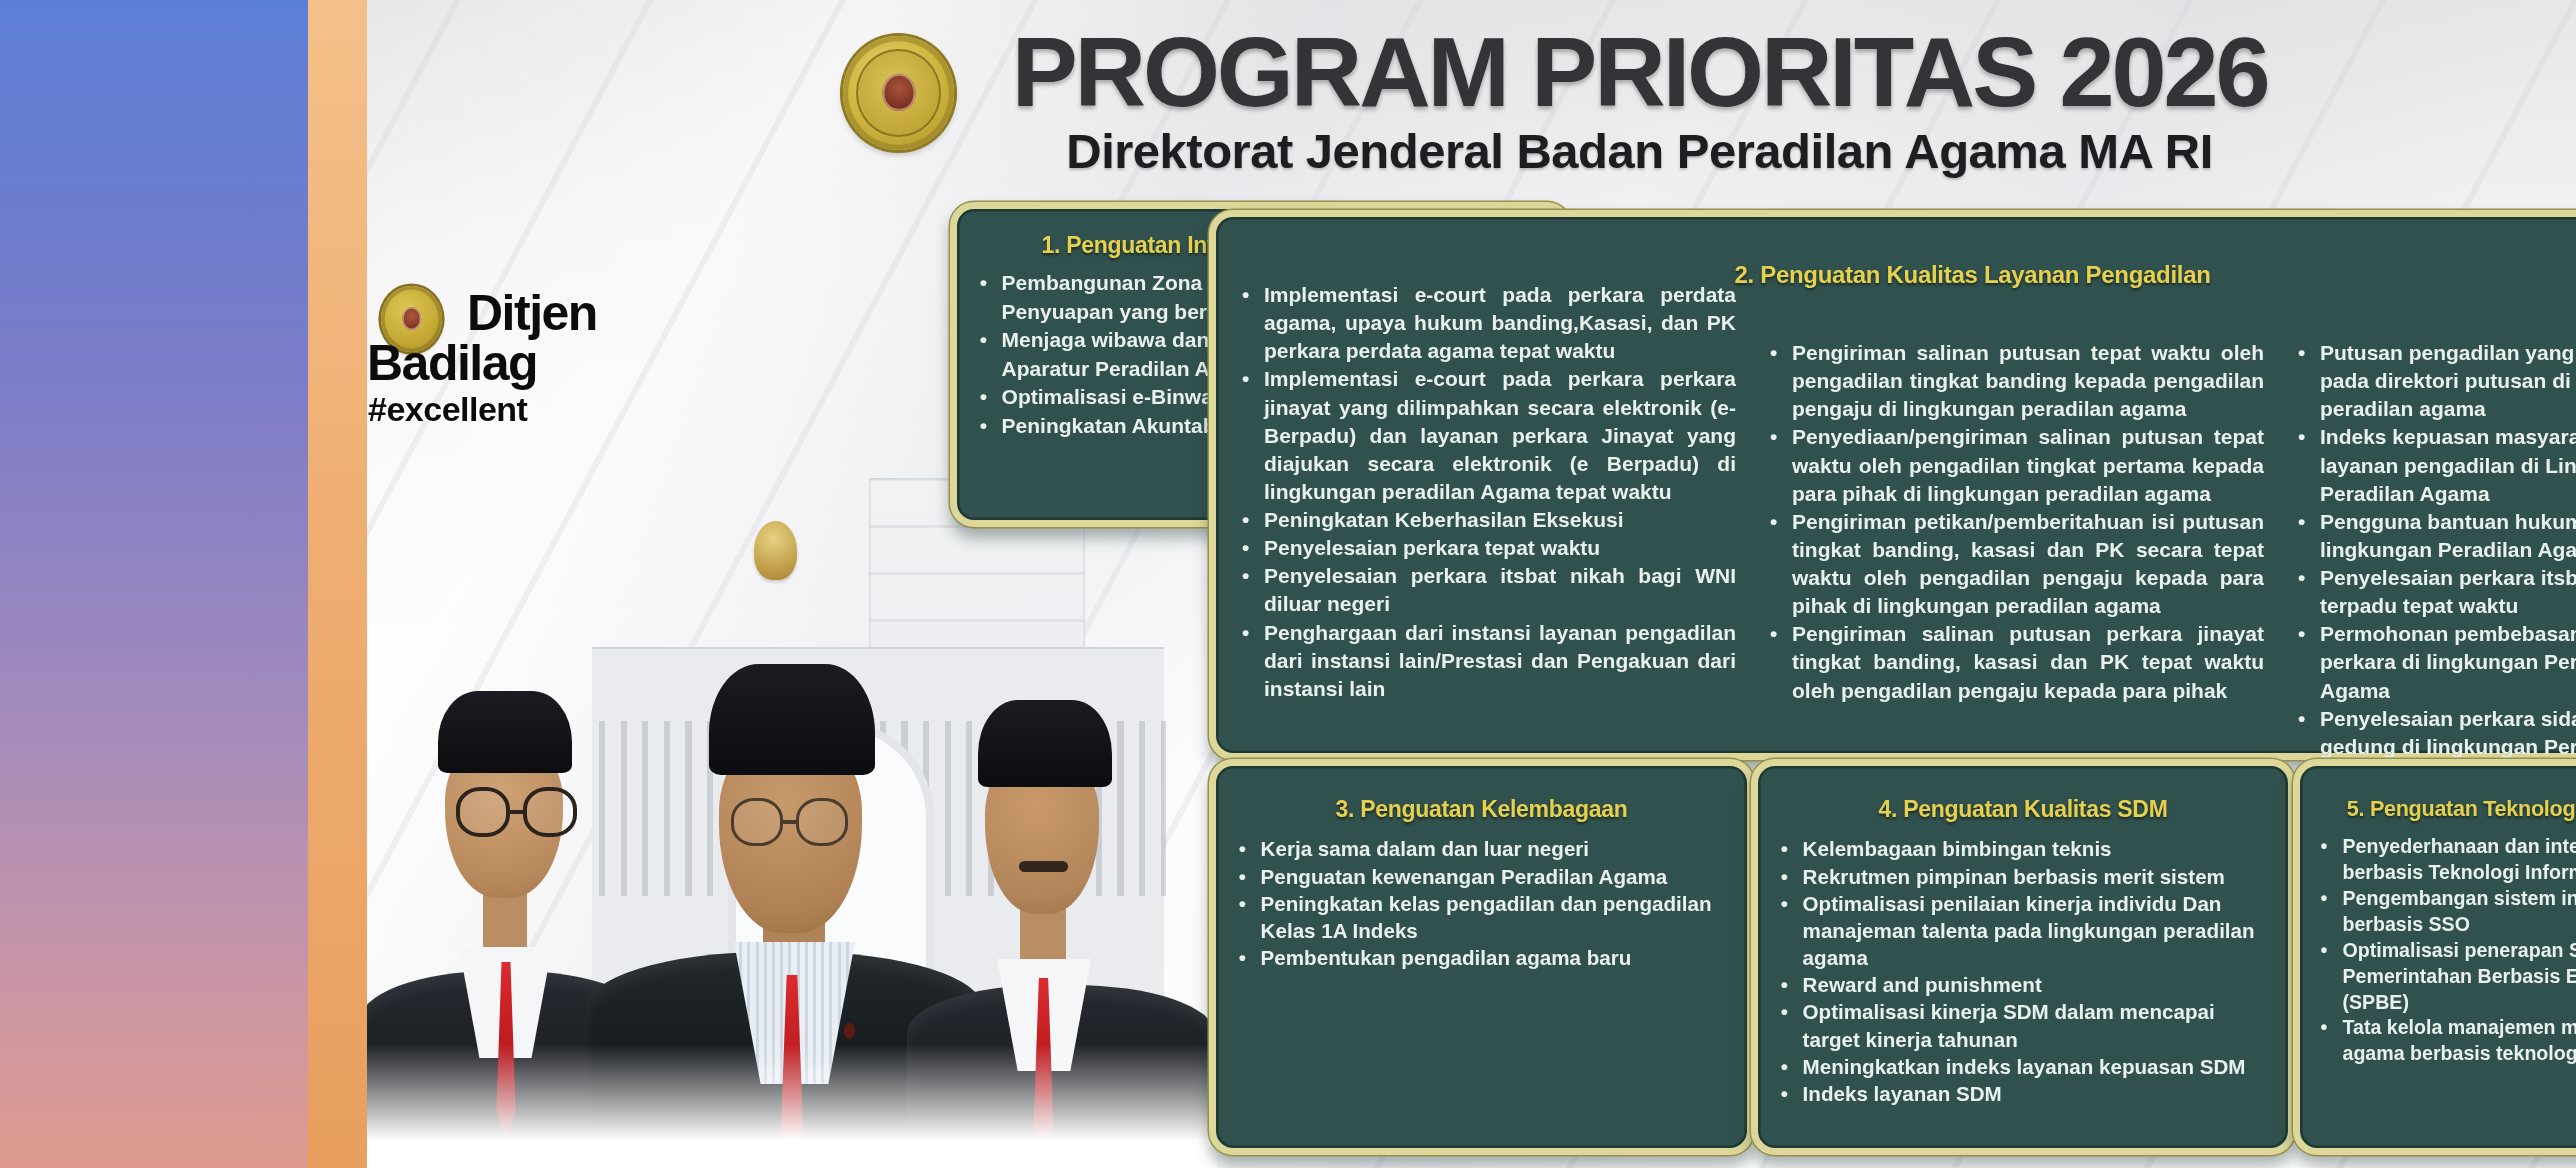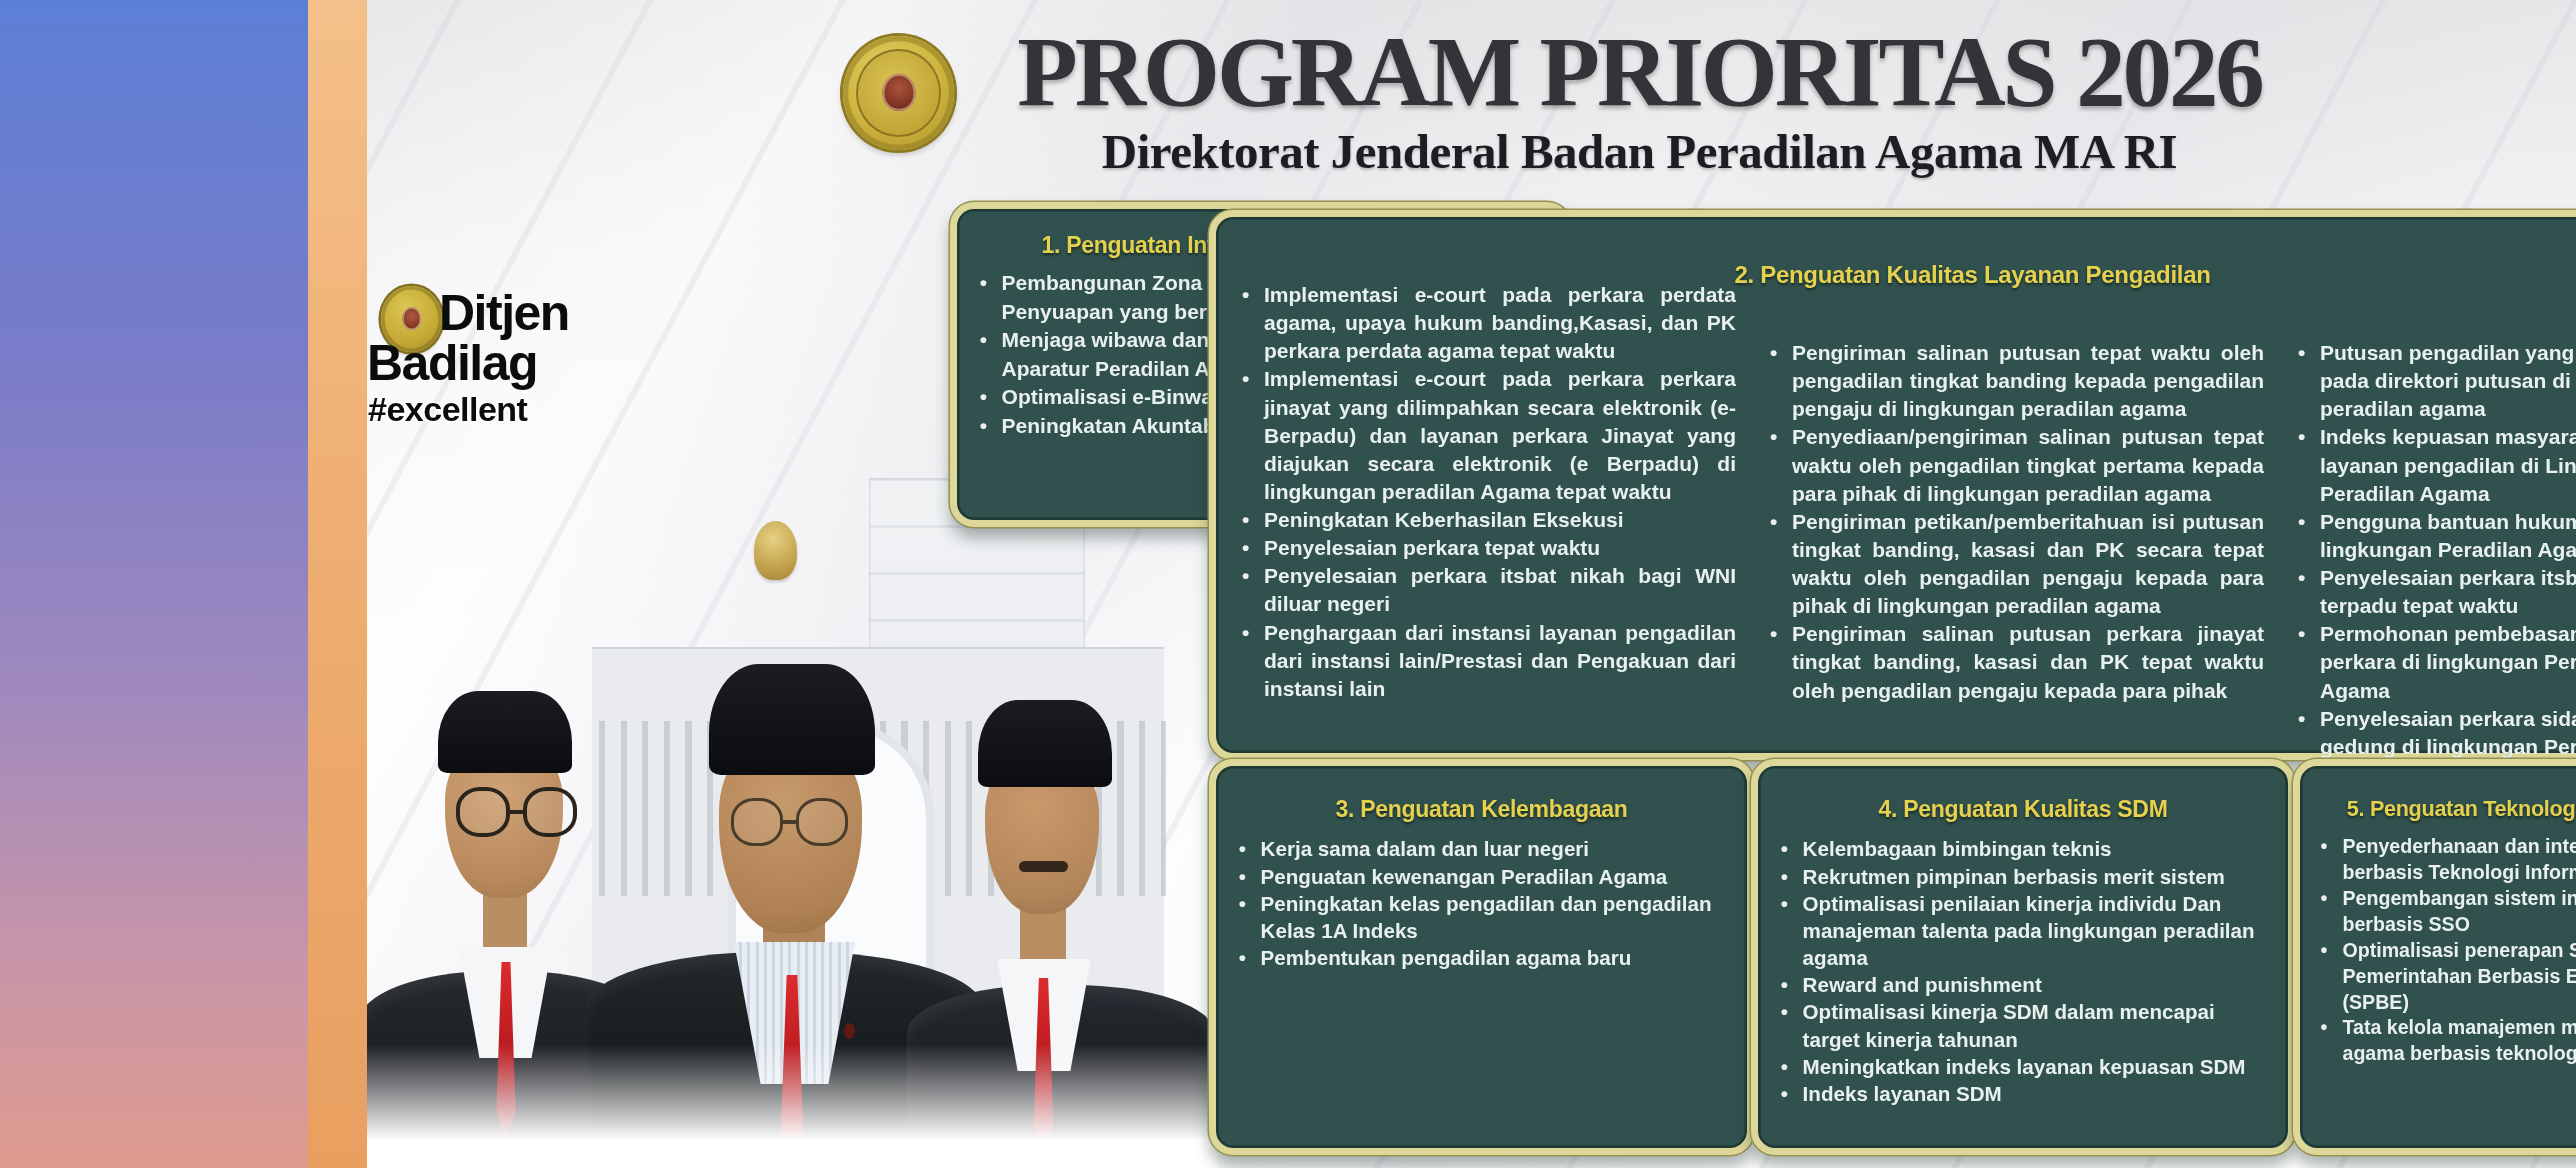--- a/index.html
+++ b/index.html
@@ -10,42 +10,42 @@
     background:linear-gradient(180deg,#5c7fd6 0%,#7b7cc8 32%,#a18abd 60%,#c795a8 82%,#df9b8e 100%);}
   .bg-left-orange{position:absolute;left:308px;top:0;width:59px;height:1168px;
     background:linear-gradient(180deg,#f4c089 0%,#efae72 45%,#e89f60 100%);}
   
   .poster{position:absolute;left:367px;top:0;width:2377px;height:1168px;overflow:hidden;
     background:linear-gradient(180deg,#e7e7e9 0%,#f3f3f5 22%,#fbfbfd 55%,#ffffff 100%);}
   .texture{position:absolute;inset:0;z-index:1;pointer-events:none;background:
     repeating-linear-gradient(118deg,rgba(255,255,255,0) 0 77px,rgba(203,203,212,.25) 77px 83px,rgba(255,255,255,0) 83px 170px),
     linear-gradient(125deg,rgba(255,255,255,0) 0%,rgba(255,255,255,.55) 16%,rgba(219,219,226,.30) 30%,rgba(255,255,255,0) 44%,rgba(212,212,221,.22) 58%,rgba(255,255,255,0) 70%);}
   
-  .header{position:absolute;left:621px;top:0;width:1303px;z-index:3;text-align:center;font-family:Liberation Serif, serif;}
+  .header{position:absolute;left:621px;top:0;width:1303px;z-index:3;text-align:center;}
   .emblem{position:absolute;left:476px;top:36px;width:111px;height:114px;z-index:3;border-radius:50%;
     background:radial-gradient(circle at 42% 35%,#e6d168 0%,#ccb23c 55%,#a68f28 100%);
     box-shadow:0 0 0 3.1px #8f7b22, inset 0 0 0 5.2px rgba(148,126,34,.55), 0 4.1px 7.2px rgba(0,0,0,.25);}
   .emblem .inner{position:absolute;inset:13.4px;border-radius:50%;border:2.1px solid rgba(122,102,28,.75);
     background:radial-gradient(circle at 45% 40%,#d9c256 0%,#c2a737 70%);}
   .emblem .core{position:absolute;left:50%;top:50%;width:33px;height:37px;transform:translate(-50%,-52%);
     border-radius:50% 50% 46% 46%;background:radial-gradient(circle at 50% 38%,#a8543c 0%,#7b2f20 70%);
     box-shadow:inset 0 0 0 2.1px rgba(255,244,200,.45);}
   .poster-title{margin:0;position:relative;top:21.6px;font-size:99px;line-height:1;font-weight:bold;
     letter-spacing:-3.1px;color:#343438;text-shadow:0 3.1px 4.6px rgba(0,0,0,.30),0 1px 0 rgba(255,255,255,.4);white-space:nowrap;}
   .poster-subtitle{margin:0;position:relative;top:27px;font-size:49px;line-height:1.05;font-weight:bold;
     letter-spacing:-0.5px;color:#1e1e22;text-shadow:0 1.5px 2.6px rgba(0,0,0,.22);white-space:nowrap;}
   
   .logo{position:absolute;left:0;top:278px;width:216px;height:247px;z-index:3;color:#0c0c0c;}
   .coin{position:absolute;left:14.4px;top:7.7px;width:61px;height:66px;border-radius:50%;
     background:radial-gradient(circle at 42% 35%,#ddc755 0%,#c3a833 60%,#9c8423 100%);
     box-shadow:0 0 0 2.6px #857020, inset 0 0 0 3.6px rgba(130,110,30,.5), 0 2.1px 4.1px rgba(0,0,0,.3);}
   .coin .dot{position:absolute;left:50%;top:50%;width:19.6px;height:23px;transform:translate(-50%,-52%);
     border-radius:50%;background:radial-gradient(circle at 50% 40%,#b05a40 0%,#7c2f1f 75%);
     box-shadow:inset 0 0 0 1.5px rgba(255,246,210,.5);}
-  .logo-l1{position:absolute;left:72px;top:10.3px;font-size:50px;font-weight:bold;letter-spacing:-1.5px;line-height:1;}
+  .logo-l1{position:absolute;left:72px;top:10.3px;font-size:50px;font-weight:bold;letter-spacing:-1.5px;line-height:1;padding-left:28px;}
   .logo-l2{position:absolute;left:0px;top:60px;font-size:50px;font-weight:bold;letter-spacing:-1.5px;line-height:1;}
   .logo-tag{position:absolute;left:1px;top:114px;font-size:34px;font-weight:bold;letter-spacing:-0.5px;line-height:1;
     text-shadow:-1.5px 0 0 #fff,1.5px 0 0 #fff,0 -1.5px 0 #fff,0 1.5px 0 #fff;}
   
   .scene{position:absolute;left:0;top:0;width:850px;height:1168px;z-index:2;overflow:hidden;}
   .tower{position:absolute;left:502px;top:478px;width:216px;height:690px;
     background:linear-gradient(180deg,#f0f2f4 0%,#e4e7eb 100%);
     box-shadow:inset 0 0 0 1.5px rgba(205,210,218,.6);}
   .tower:after{content:"";position:absolute;inset:0;background:repeating-linear-gradient(180deg,rgba(190,196,205,.30) 0 3.1px,rgba(0,0,0,0) 3.1px 47px);}
   .wings{position:absolute;left:225px;top:647px;width:572px;height:522px;background:#e9ebee;

